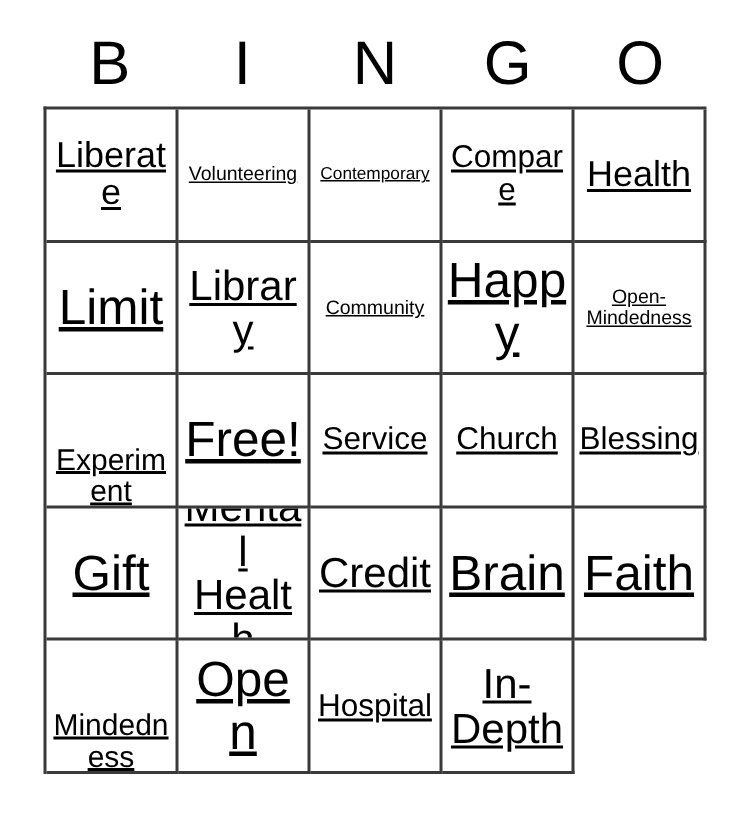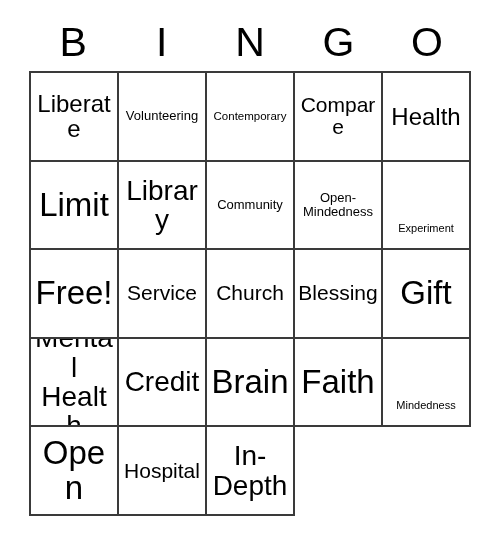--- a/index.html
+++ b/index.html
@@ -61,35 +61,36 @@
   .cell {
     box-sizing: border-box;
     border-right: 2px solid #3a3a3a;
     border-bottom: 2px solid #3a3a3a;
     display: flex;
     align-items: center;
     justify-content: center;
     text-align: center;
     padding: 12px 3px;
     overflow: hidden;
+    text-decoration: underline;
   }
   .cell-text {
     display: block;
     line-height: 1.05;
     font-weight: 400;
     color: #000000;
     word-break: break-word;
   }
 
   
   .fs-xxl .cell-text { font-size: 33px; }
   .fs-xl  .cell-text { font-size: 28px; }
   .fs-lg  .cell-text { font-size: 24px; }
   .fs-md  .cell-text { font-size: 21px; }
-  .fs-sm  .cell-text { font-size: 11px; margin-top: 48px; }
+  .fs-sm  .cell-text { font-size: 20px; margin-top: 48px; }
   .fs-xs  .cell-text { font-size: 13px; text-align: center; }
   .fs-xxs .cell-text { font-size: 11.5px; }
 </style>
 </head>
 <body>
 
 <div id="card">
 
   <div id="header">
     <div class="header-letter">B</div>
@@ -116,20 +117,23 @@
         <span class="cell-text">Health</span>
       </div>
       <div class="cell fs-xxl">
         <span class="cell-text">Limit</span>
       </div>
       <div class="cell fs-xl">
         <span class="cell-text">Library</span>
       </div>
       <div class="cell fs-xs">
         <span class="cell-text">Community</span>
+      </div>
+      <div class="cell fs-xxl">
+        <span class="cell-text">Happy</span>
       </div>
       <div class="cell fs-xs">
         <span class="cell-text">Open-Mindedness</span>
       </div>
       <div class="cell fs-sm">
         <span class="cell-text">Experiment</span>
       </div>
       <div class="cell fs-xxl">
         <span class="cell-text">Free!</span>
       </div>

